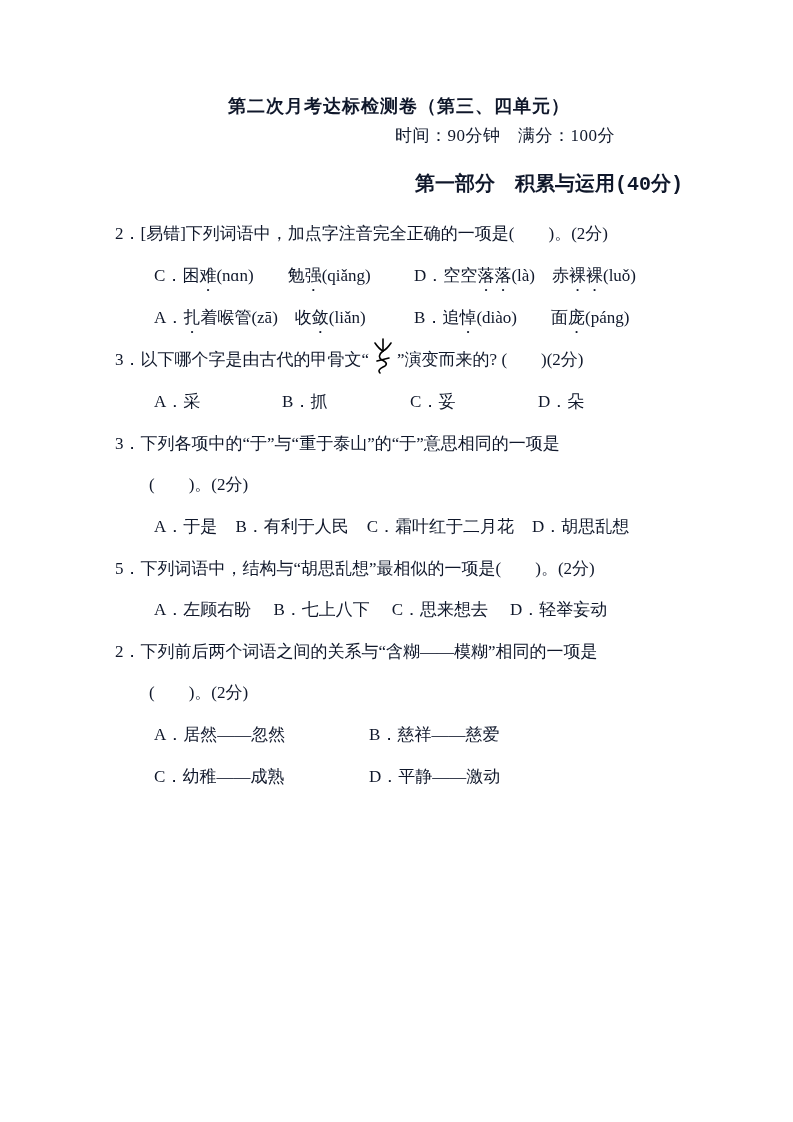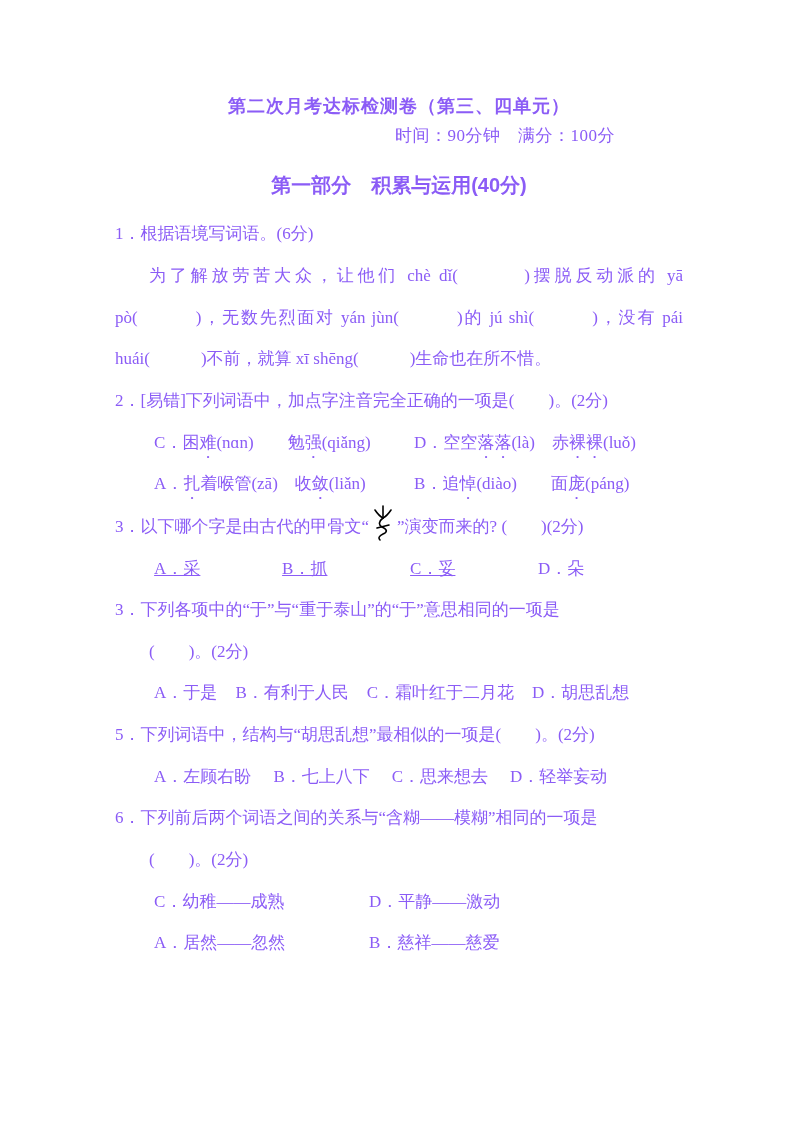--- a/index.html
+++ b/index.html
@@ -3,60 +3,60 @@
 <meta charset="utf-8">
 <style>
   * { margin: 0; padding: 0; box-sizing: border-box; }
   html, body { background: #ffffff; }
   .page {
     position: relative;
     width: 793px;
     height: 1122px;
     margin: 0 auto;
     background: #ffffff;
-    color: #8b5cf6;
+    color: #0f172a;
     font-family: "Liberation Serif", "DejaVu Serif", serif;
     font-size: 17px;
     padding: 92px 110px 40px 115px;
     overflow: hidden;
   }
   .title {
     font-size: 18px;
     font-weight: bold;
     text-align: center;
     letter-spacing: 1px;
     line-height: 1.6;
   }
   .meta {
     text-align: center;
     padding-left: 212px;
     line-height: 1.8;
     letter-spacing: 0.5px;
   }
   .section {
-    font-family: Liberation Sans, sans-serif;
+    font-family: Liberation Mono, monospace;
     font-size: 20px;
     font-weight: bold;
-    text-align: center;
+    text-align: right;
     margin: 16px 0 10px 0;
     line-height: 1.8;
   }
   .stem { line-height: 2.45; }
   .hang { padding-left: 2em; text-indent: -2em; }
   .cont { padding-left: 2em; line-height: 2.45; }
   .para {
     text-indent: 2em;
     line-height: 2.45;
     text-align: justify;
   }
   .opt-row { padding-left: 2.3em; line-height: 2.45; white-space: nowrap; }
   .opt { display: inline-block; }
   .col-260 { width: 260px; }
   .col-215 { width: 215px; }
-  .q3opt { width: 128px; text-decoration: underline; }
+  .q3opt { width: 128px; }
   .gap18 { margin-right: 18px; }
   .gap22 { margin-right: 22px; }
   .em-dot {
     -webkit-text-emphasis: filled dot;
     -webkit-text-emphasis-position: under right;
     text-emphasis: filled dot;
     text-emphasis-position: under right;
   }
   .glyph { display: inline-block; vertical-align: -9px; margin: 0 3px; }
   .glyph svg { display: block; }
@@ -65,24 +65,20 @@
 <body>
 
 <div class="page">
 
   <h1 class="title">第二次月考达标检测卷（第三、四单元）</h1>
 
   <div class="meta">时间：90分钟　满分：100分</div>
 
   <h2 class="section">第一部分　积累与运用(40分)</h2>
 
-  <div class="question">
-    <div class="stem hang">1．根据语境写词语。(6分)</div>
-    <p class="para">为了解放劳苦大众，让他们 chè dǐ(　　　)摆脱反动派的 yā pò(　　　)，无数先烈面对 yán jùn(　　　)的 jú shì(　　　)，没有 pái huái(　　　)不前，就算 xī shēng(　　　)生命也在所不惜。</p>
-  </div>
 
   <div class="question">
     <div class="stem hang">2．[易错]下列词语中，加点字注音完全正确的一项是(　　)。(2分)</div>
     <div class="opt-row">
       <span class="opt col-260">C．困<span class="em-dot">难</span>(nɑn)　　勉<span class="em-dot">强</span>(qiǎng)</span><span class="opt">D．空空<span class="em-dot">落</span><span class="em-dot">落</span>(là)　赤<span class="em-dot">裸</span><span class="em-dot">裸</span>(luǒ)</span>
     </div>
     <div class="opt-row">
       <span class="opt col-260">A．<span class="em-dot">扎</span>着喉管(zā)　收<span class="em-dot">敛</span>(liǎn)</span><span class="opt">B．追<span class="em-dot">悼</span>(diào)　　面<span class="em-dot">庞</span>(páng)</span>
     </div>
   </div>
@@ -109,24 +105,24 @@
   </div>
 
   <div class="question">
     <div class="stem hang">5．下列词语中，结构与“胡思乱想”最相似的一项是(　　)。(2分)</div>
     <div class="opt-row">
       <span class="opt gap22">A．左顾右盼</span><span class="opt gap22">B．七上八下</span><span class="opt gap22">C．思来想去</span><span class="opt">D．轻举妄动</span>
     </div>
   </div>
 
   <div class="question">
-    <div class="stem hang">6．下列前后两个词语之间的关系与“含糊——模糊”相同的一项是</div>
+    <div class="stem hang">2．下列前后两个词语之间的关系与“含糊——模糊”相同的一项是</div>
     <div class="cont">(　　)。(2分)</div>
     <div class="opt-row">
-      <span class="opt col-215">C．幼稚——成熟</span><span class="opt">D．平静——激动</span>
+      <span class="opt col-215">A．居然——忽然</span><span class="opt">B．慈祥——慈爱</span>
     </div>
     <div class="opt-row">
-      <span class="opt col-215">A．居然——忽然</span><span class="opt">B．慈祥——慈爱</span>
+      <span class="opt col-215">C．幼稚——成熟</span><span class="opt">D．平静——激动</span>
     </div>
   </div>
 
 
 </div>
 
 </body></html>

